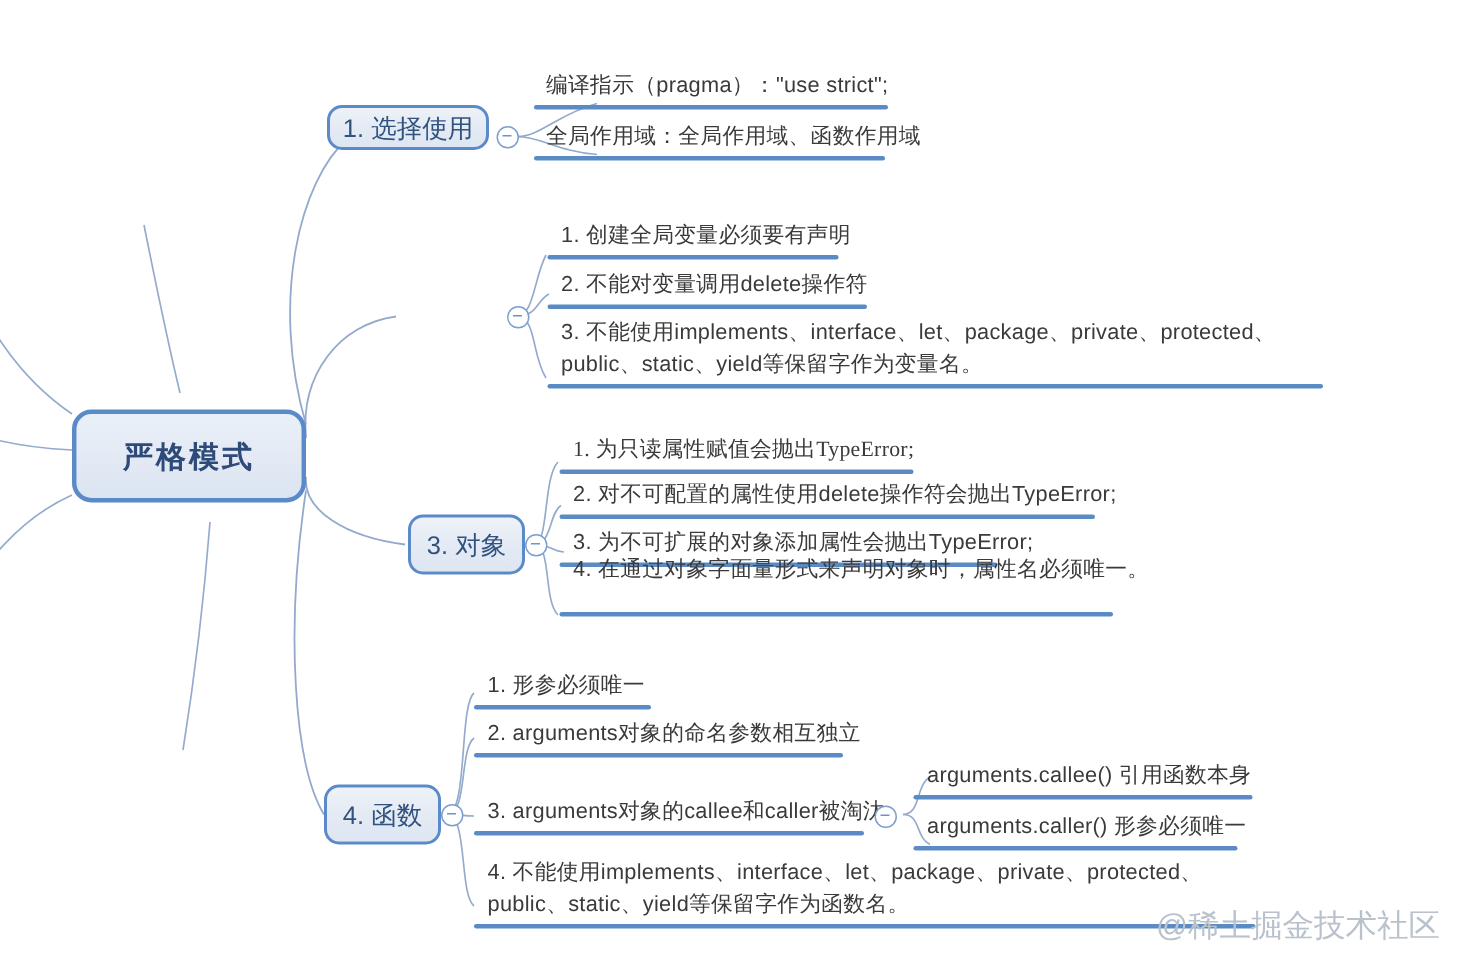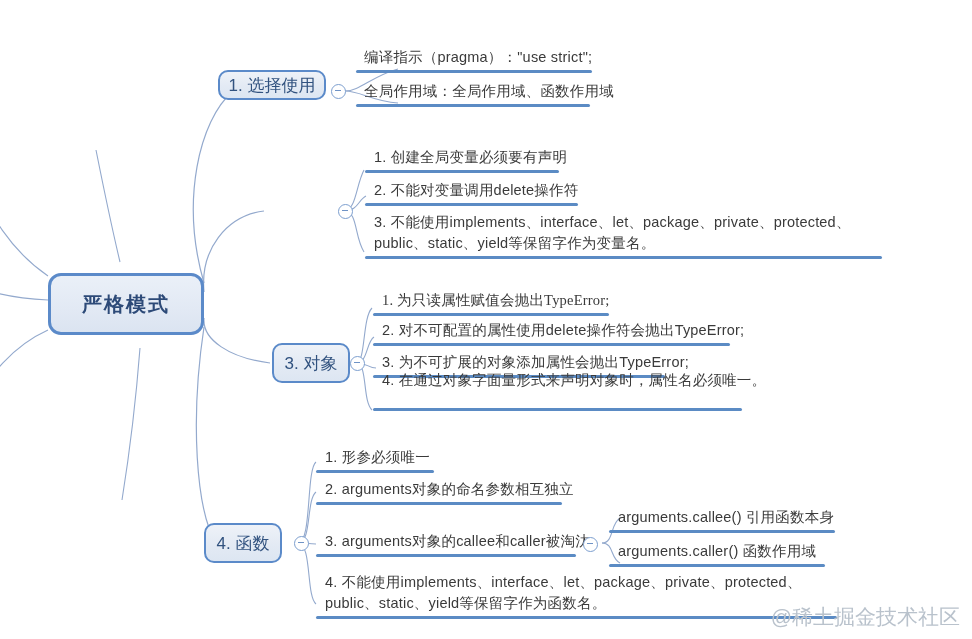--- a/index.html
+++ b/index.html
@@ -204,21 +204,21 @@
   <div class="leaf" style="left:376px; top:352px;">
     <span class="txt">3. 为不可扩展的对象添加属性会抛出TypeError;</span>
   </div>
   <div class="bar" style="left:373px; top:375px; width:292px;"></div>
 
   <div class="leaf" style="left:376px; top:370px;">
     <span class="txt">4. 在通过对象字面量形式来声明对象时，属性名必须唯一。</span>
   </div>
   <div class="bar" style="left:373px; top:408px; width:369px;"></div>
 
-  <div class="node branch" style="left:204px; top:523px; width:78px; height:40px;">
+  <div class="node branch" style="left:216px; top:523px; width:78px; height:40px;">
     <span>4. 函数</span>
   </div>
   <div class="toggle" style="left:294px; top:536px;"></div>
 
   <div class="leaf" style="left:319px; top:447px;">
     <span class="txt">1. 形参必须唯一</span>
   </div>
   <div class="bar" style="left:316px; top:470px; width:118px;"></div>
 
   <div class="leaf" style="left:319px; top:479px;">
@@ -232,21 +232,21 @@
   <div class="bar" style="left:316px; top:554px; width:260px;"></div>
 
   <div class="toggle" style="left:583px; top:537px;"></div>
 
   <div class="leaf" style="left:612px; top:507px;">
     <span class="txt">arguments.callee() 引用函数本身</span>
   </div>
   <div class="bar" style="left:609px; top:530px; width:226px;"></div>
 
   <div class="leaf" style="left:612px; top:541px;">
-    <span class="txt">arguments.caller() 函数作用域</span>
+    <span class="txt">arguments.caller() 形参必须唯一</span>
   </div>
   <div class="bar" style="left:609px; top:564px; width:216px;"></div>
 
   <div class="leaf wrap" style="left:319px; top:572px; width:515px;">
     <span class="txt">4. 不能使用implements、interface、let、package、private、protected、public、static、yield等保留字作为函数名。</span>
   </div>
   <div class="bar" style="left:316px; top:616px; width:521px;"></div>
 
   <div class="watermark">@稀土掘金技术社区</div>
 

